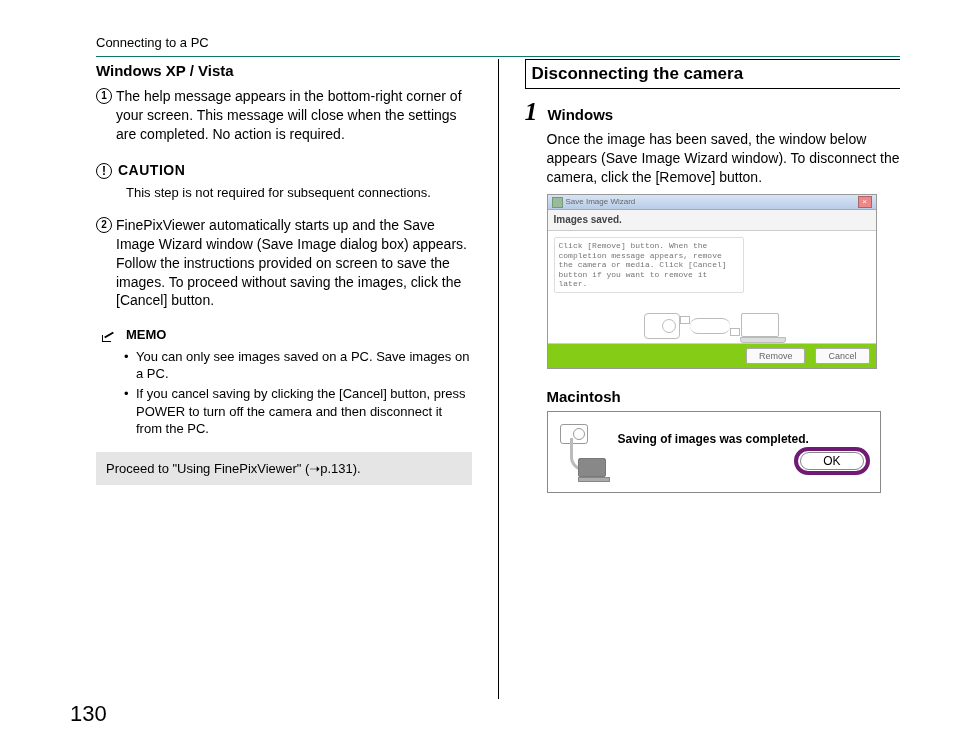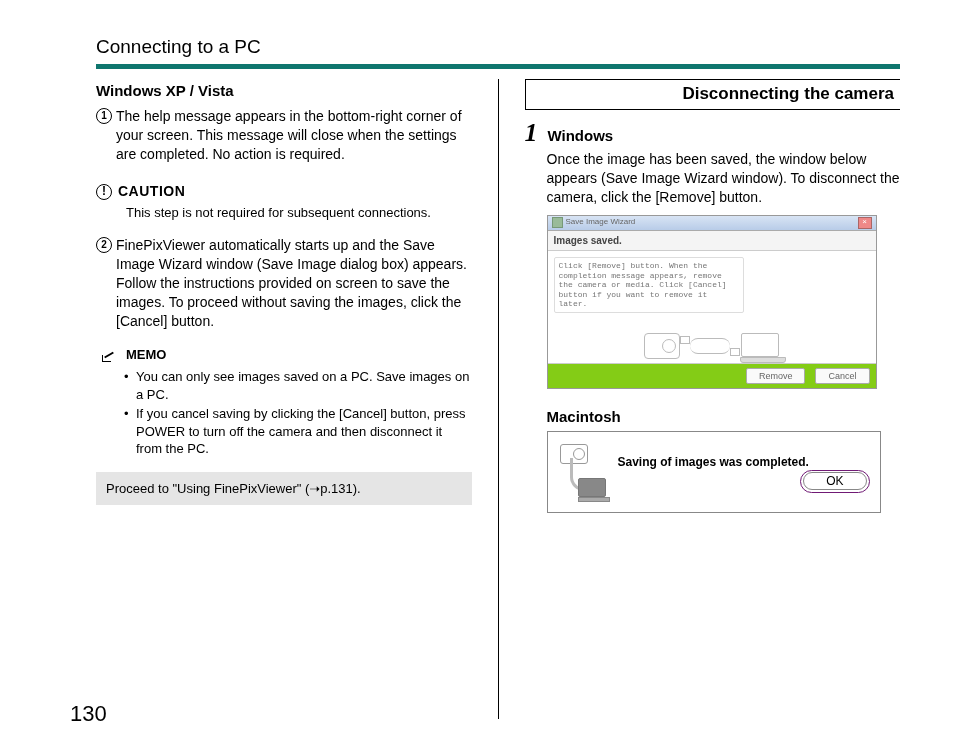--- a/index.html
+++ b/index.html
@@ -12,24 +12,24 @@
     line-height: 1.35;
   }
   .page {
     width: 954px;
     height: 755px;
     box-sizing: border-box;
     padding: 34px 54px 30px 96px;
     position: relative;
   }
   .header-line {
-    font-size: 19px;
-    border-bottom: 5px solid #0f766e;
+    font-size: 13px;
+    border-bottom: 1px solid #0f766e;
     padding-bottom: 4px;
-    margin-bottom: 10px;
+    margin-bottom: 2px;
   }
   .columns {
     display: flex;
     gap: 0;
     height: 640px;
   }
   .col {
     flex: 1;
     min-width: 0;
   }
@@ -122,21 +122,20 @@
     font-size: 13px;
     margin-top: 8px;
   }
   .section-title-boxed {
     font-weight: bold;
     font-size: 17px;
     padding: 3px 6px;
     border: 1px solid #000;
     border-right: none;
     margin-bottom: 10px;
-    text-align: right;
   }
   .step-big {
     font-family: Georgia, "Times New Roman", serif;
     font-style: italic;
     font-weight: bold;
     font-size: 26px;
     margin-right: 6px;
     line-height: 1;
   }
   .step-row {
@@ -400,21 +399,21 @@
     justify-content: flex-end;
   }
   .mac-ok {
     border: 1px solid #888;
     border-radius: 12px;
     padding: 1px 22px;
     font-size: 12px;
     position: relative;
   }
   .mac-ok-outer {
-    border: 1px solid #701a75;
+    border: 4px solid #701a75;
     border-radius: 16px;
     padding: 2px;
     display: inline-block;
   }
   .page-number {
     position: absolute;
     left: 70px;
     bottom: 26px;
     font-size: 22px;
   }

